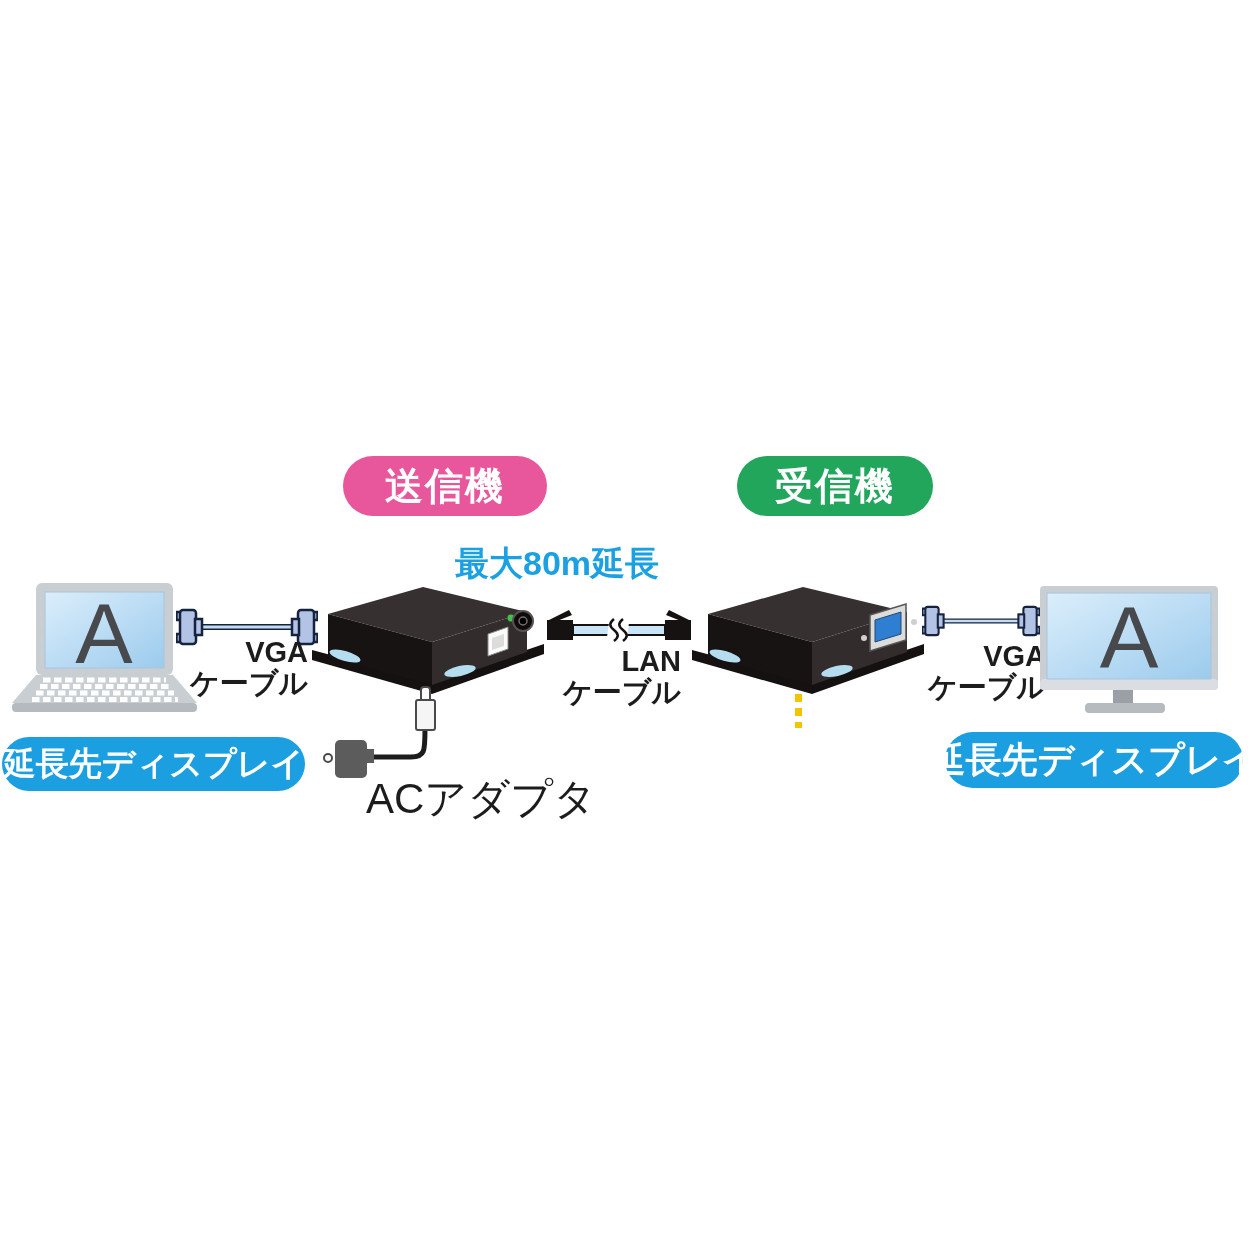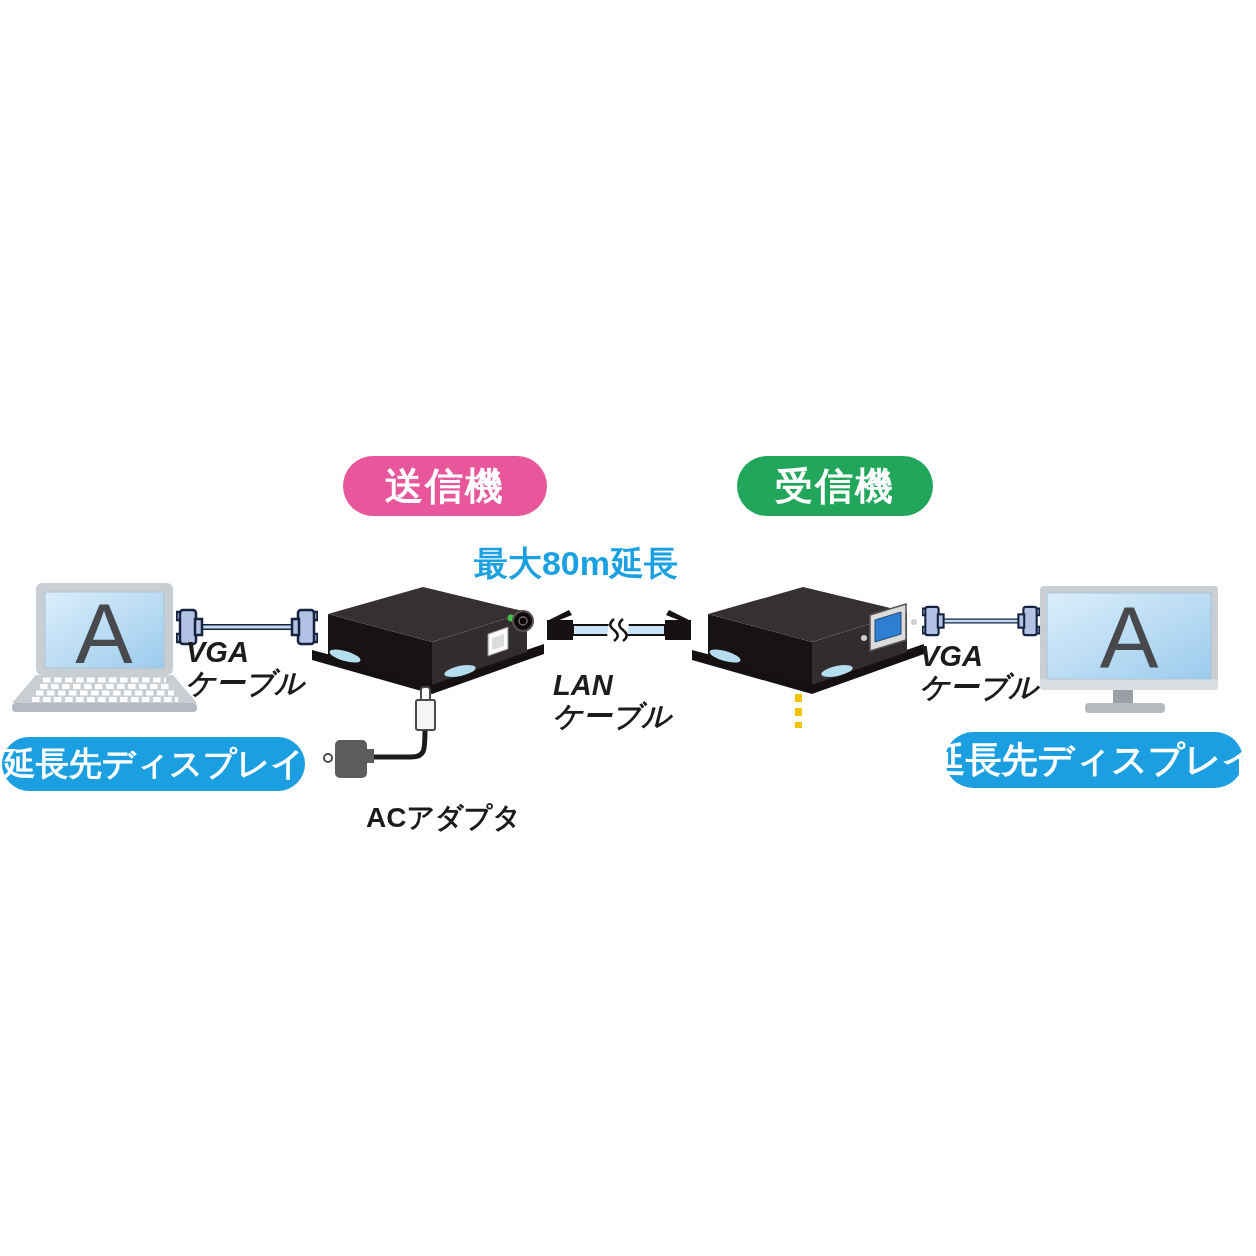--- a/index.html
+++ b/index.html
@@ -7,26 +7,26 @@
     position:relative;width:1256px;height:1256px;background:#ffffff;
     font-family:"Liberation Sans","DejaVu Sans",sans-serif;overflow:hidden;
   }
   .abs{position:absolute;}
   .pill{
     display:flex;align-items:center;justify-content:center;
     color:#fff;font-weight:bold;white-space:nowrap;
   }
   .badge-transmitter{left:343px;top:456px;width:204px;height:60px;border-radius:30px;background:#e8579c;font-size:38px;letter-spacing:2px;}
   .badge-receiver{left:737px;top:456px;width:196px;height:60px;border-radius:30px;background:#21a65c;font-size:38px;letter-spacing:2px;}
-  .label-max{left:438px;top:541px;width:240px;text-align:right;color:#1ba1e2;font-size:34px;font-weight:bold;}
-  .cable-label{position:absolute;text-align:left;color:#1c1c1c;font-weight:600;font-size:29px;line-height:31px;font-style:italic;}
+  .label-max{left:455px;top:541px;width:240px;text-align:left;color:#1ba1e2;font-size:34px;font-weight:bold;}
+  .cable-label{position:absolute;text-align:right;color:#1c1c1c;font-weight:600;font-size:29px;line-height:31px;}
   .vga-left-label{left:186px;top:637px;width:122px;}
-  .lan-label{left:553px;top:670px;width:128px;}
+  .lan-label{left:553px;top:646px;width:128px;}
   .vga-right-label{left:920px;top:641px;width:126px;}
-  .ac-label{left:366px;top:771px;color:#1c1c1c;font-weight:700;font-size:28px;margin-top:28px;}
+  .ac-label{left:366px;top:771px;color:#1c1c1c;font-weight:400;font-size:42px;}
   .badge-nopower{left:684px;top:726px;width:232px;height:64px;border-radius:34px;background:#ffe600;border:4px solid #dfc400;box-sizing:border-box;color:#111;font-size:40px;letter-spacing:2px;}
   .badge-pc{left:2px;top:737px;width:303px;height:54px;border-radius:27px;background:#1b9fe0;font-size:33px;}
   .badge-display{left:945px;top:732px;width:298px;height:56px;border-radius:28px;background:#1b9fe0;font-size:36px;}
   .dash-line{left:795px;top:680px;width:7px;height:48px;background:repeating-linear-gradient(to bottom,#f3c500 0 8px,rgba(0,0,0,0) 8px 14px);}
   svg{display:block;}
 </style>
 </head>
 <body>
 
 <div id="canvas">

